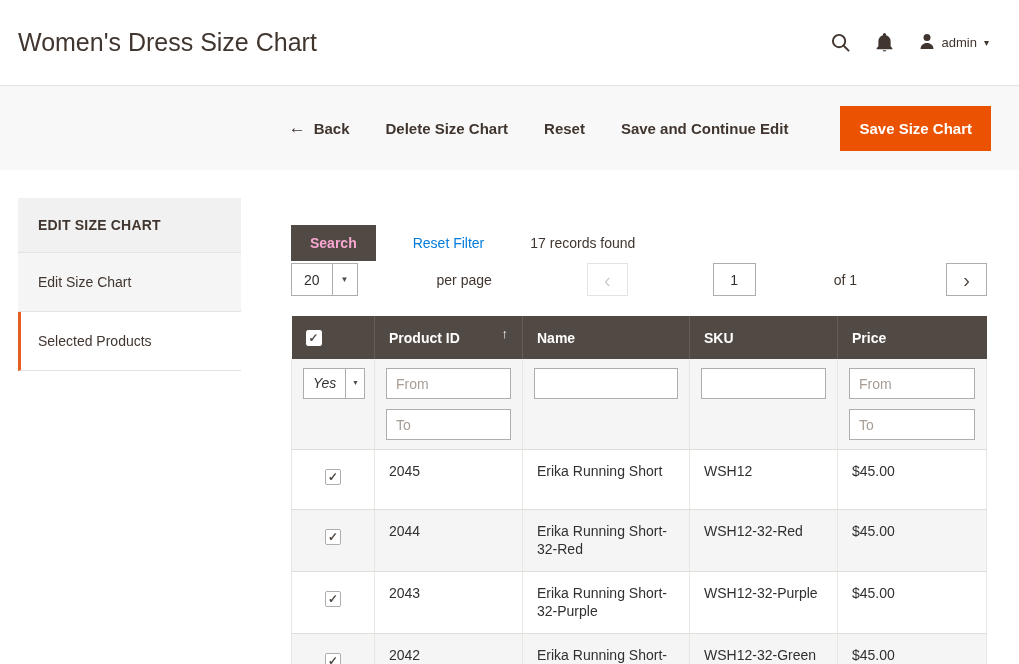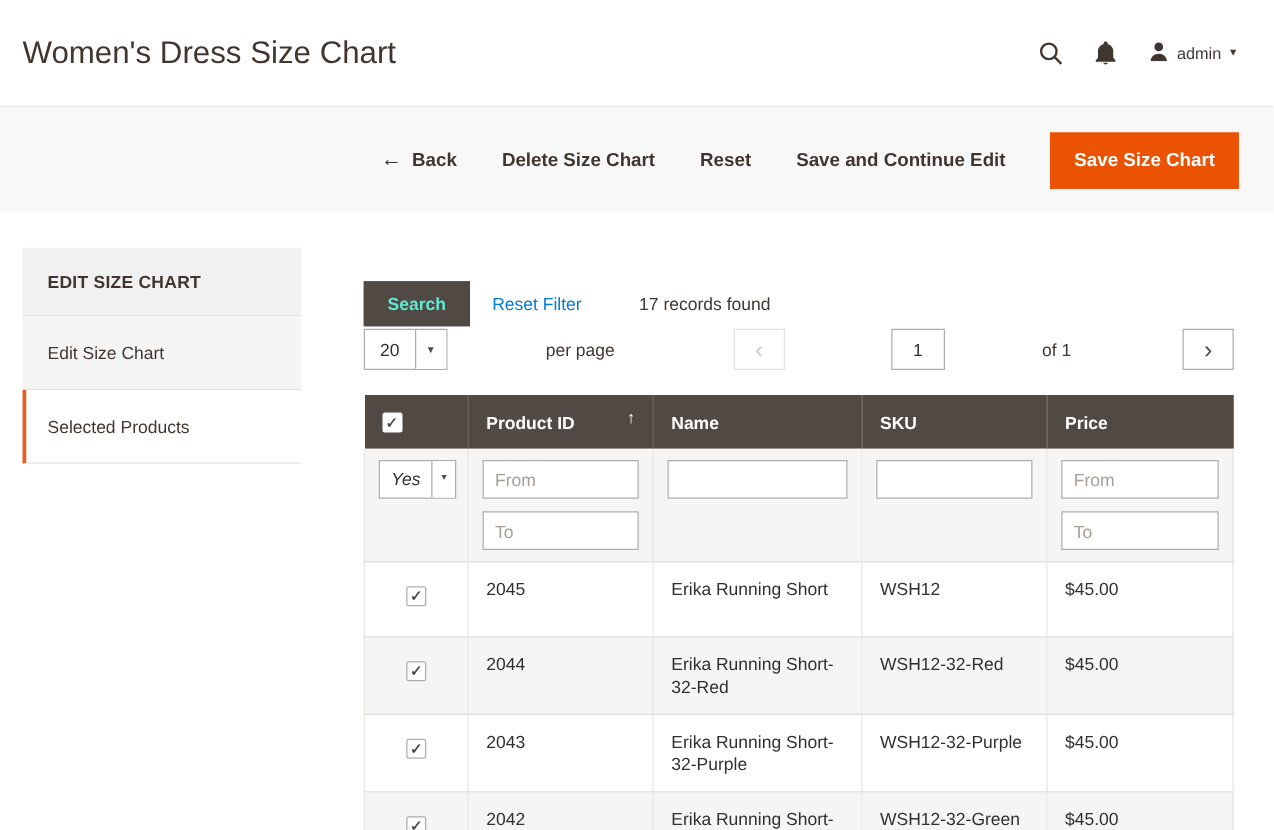--- a/index.html
+++ b/index.html
@@ -31,21 +31,21 @@
     display: flex; align-items: center; justify-content: flex-end;
     gap: 36px; padding: 0 28px;
   }
   .btn-plain {
     background: none; border: none; font-size: 15px; font-weight: 700;
     color: #41362f; display: flex; align-items: center; gap: 8px;
   }
   .back-arrow { font-size: 17px; font-weight: 400; }
   .btn-primary {
     background: #eb5202; border: 1px solid #eb5202; color: #fff;
-    font-size: 15px; font-weight: 700; padding: 13px 18px;
+    font-size: 15px; font-weight: 700; padding: 13px 18px; margin-left: 16px;
   }
 
   
   .content { display: flex; align-items: flex-start; padding: 28px 33px 0 18px; }
   .sidebar { width: 223px; flex-shrink: 0; }
   .sidebar-title {
     background: #f1f1f1; border-bottom: 1px solid #e3e3e3;
     font-size: 14px; font-weight: 700; padding: 19px 20px; letter-spacing: .2px;
   }
   .sidebar-item {
@@ -53,24 +53,24 @@
     font-size: 14px; padding: 21px 20px; cursor: pointer; color: #41362f;
   }
   .sidebar-item.active {
     background: #fff; border-left: 3px solid #e85d22; padding-left: 17px;
   }
   .main { flex: 1; padding: 27px 0 0 50px; }
 
   
   .grid-top { display: flex; align-items: center; }
   .search-btn {
-    background: #514943; border: 1px solid #514943; color: #5eead4;
+    background: #514943; border: 1px solid #514943; color: #f9a8d4;
     font-size: 14px; font-weight: 600; padding: 9px 18px;
   }
-  .reset-filter { color: #007bdb; font-size: 14px; text-decoration: none; cursor: pointer; margin-left: 18px; }
+  .reset-filter { color: #007bdb; font-size: 14px; text-decoration: none; cursor: pointer; margin-left: 37px; }
   .records { font-size: 14px; color: #41362f; margin-left: 46px; }
 
   .pager { display: flex; align-items: center; justify-content: space-between; margin-top: 2px; font-size: 14px; }
   .select-box {
     display: inline-flex; align-items: stretch; border: 1px solid #adadad;
     background: #fff; height: 33px; cursor: pointer;
   }
   .select-value { display: flex; align-items: center; padding: 0 12px; font-size: 14px; color: #303030; }
   .select-arrow {
     border-left: 1px solid #adadad; width: 25px;

